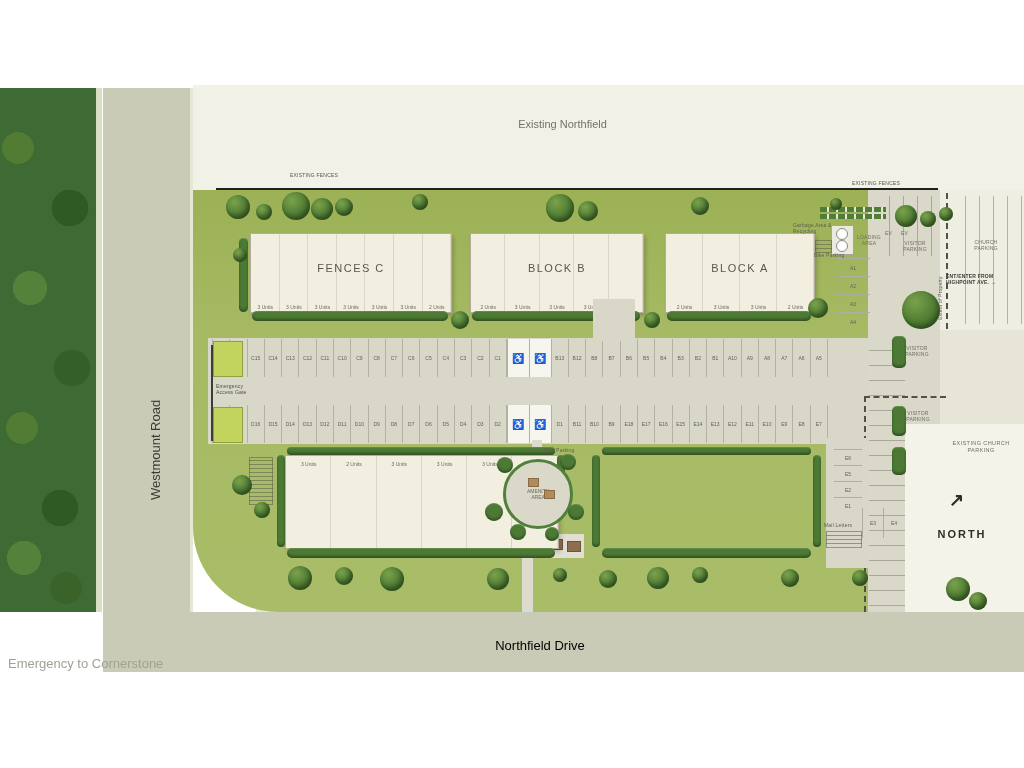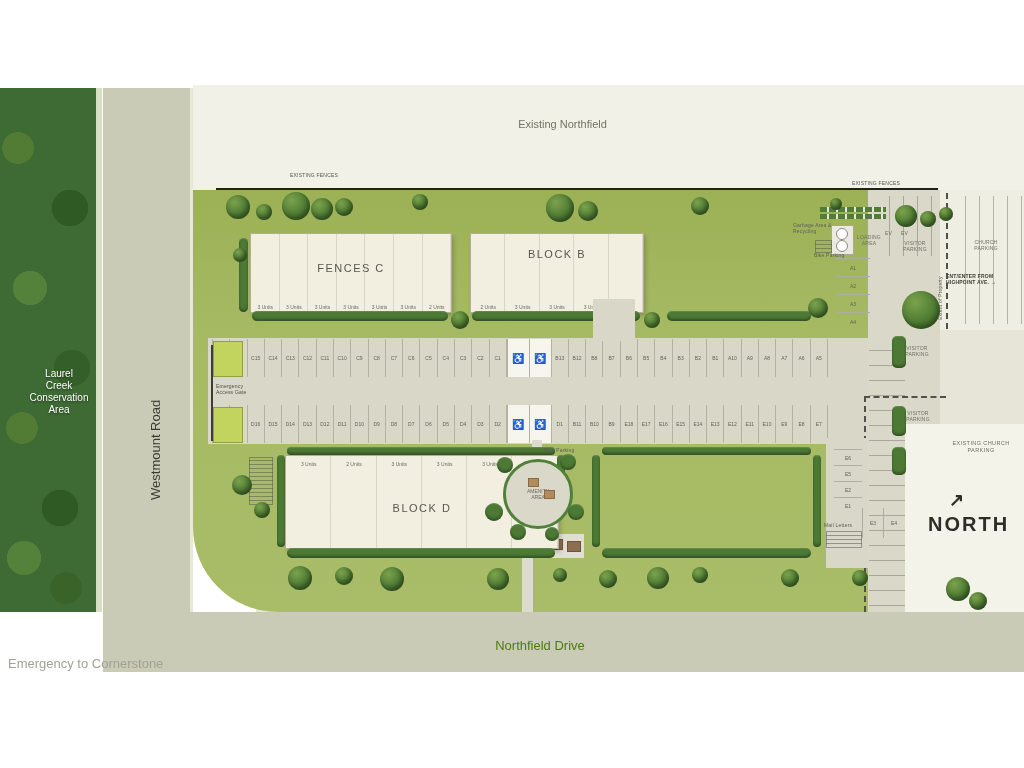--- a/index.html
+++ b/index.html
@@ -53,28 +53,20 @@
   <div class="abs" style="left:0;top:88px;width:96px;height:524px;background:
        radial-gradient(circle 26px at 18px 60px,#527c33 60%,transparent 62%),
        radial-gradient(circle 30px at 70px 120px,#2f5a24 60%,transparent 62%),
        radial-gradient(circle 28px at 30px 200px,#55823a 60%,transparent 62%),
        radial-gradient(circle 30px at 72px 280px,#355f28 60%,transparent 62%),
        radial-gradient(circle 26px at 22px 340px,#527c33 60%,transparent 62%),
        radial-gradient(circle 30px at 60px 420px,#2f5a24 60%,transparent 62%),
        radial-gradient(circle 28px at 24px 470px,#55823a 60%,transparent 62%),
        radial-gradient(circle 26px at 66px 500px,#3a6329 60%,transparent 62%),
        #3e6a33"></div>
-  <div class="lbl ctr" style="left:0;top:368px;width:118px;color:#ffffff;font-size:10px;
-              text-shadow:0 1px 2px rgba(0,0,0,.5)">
-
-  <div>Laurel</div>
-      <div>Creek</div>
-      <div>Conservation</div>
-      <div>Area</div>
-    </div>
 
   <div class="abs" style="left:193px;top:85px;width:831px;height:105px;background:#f1f1e8"></div>
   <div class="lbl ctr" style="left:470px;top:118px;width:185px;font-size:11px;color:#737363">Existing Northfield</div>
 
   <div class="abs" style="left:193px;top:190px;width:675px;height:422px;
               border-bottom-left-radius:85px;
               background:linear-gradient(180deg,#9cb155 0%,#a6ba64 35%,#a9bd68 100%)"></div>
 
   <div class="abs" style="left:868px;top:190px;width:156px;height:422px;background:#e6e5d8"></div>
   <div class="abs" style="left:868px;top:190px;width:72px;height:422px;background:#d9d8c9"></div>
@@ -200,25 +192,36 @@
         <span>3 Units</span>
         <span>3 Units</span>
         <span>3 Units</span>
         <span>3 Units</span>
         <span>3 Units</span>
         <span>2 Units</span>
       </div>
   </div>
   <div class="bldg" style="left:470px;top:233px;width:172px;height:78px;
               background-image:repeating-linear-gradient(90deg,transparent 0 33.4px,rgba(0,0,0,.1) 33.4px 34.4px)">
-    <div class="bname" style="top:14px">BLOCK B</div>
+    <div class="bname" style="top:28px">BLOCK B</div>
     <div class="units" style="bottom:1px">
 
     <span>2 Units</span>
         <span>3 Units</span>
+        <span>3 Units</span>
+        <span>3 Units</span>
+        <span>2 Units</span>
+      </div>
+  </div>
+  <div class="bldg" style="left:665px;top:233px;width:148px;height:78px;
+              background-image:repeating-linear-gradient(90deg,transparent 0 36px,rgba(0,0,0,.1) 36px 37px)">
+    <div class="bname" style="top:28px">BLOCK A</div>
+    <div class="units" style="bottom:1px">
+
+    <span>2 Units</span>
         <span>3 Units</span>
         <span>3 Units</span>
         <span>2 Units</span>
       </div>
   </div>
 
   <div class="hedge" style="left:252px;top:311px;width:196px;height:10px"></div>
   <div class="hedge" style="left:472px;top:311px;width:168px;height:10px"></div>
   <div class="hedge" style="left:667px;top:311px;width:144px;height:10px"></div>
   <div class="hedge" style="left:239px;top:238px;width:9px;height:74px"></div>
@@ -234,21 +237,20 @@
               background-image:repeating-linear-gradient(90deg,transparent 0 44.3px,rgba(0,0,0,.1) 44.3px 45.3px)">
     <div class="units" style="top:3px">
 
     <span>3 Units</span>
         <span>2 Units</span>
         <span>3 Units</span>
         <span>3 Units</span>
         <span>3 Units</span>
         <span>3 Units</span>
       </div>
-    <div class="bname" style="top:46px">BLOCK D</div>
   </div>
 
   <div class="hedge" style="left:287px;top:447px;width:268px;height:8px"></div>
   <div class="hedge" style="left:602px;top:447px;width:209px;height:8px"></div>
   <div class="hedge" style="left:287px;top:548px;width:268px;height:10px"></div>
   <div class="hedge" style="left:602px;top:548px;width:209px;height:10px"></div>
   <div class="hedge" style="left:277px;top:455px;width:8px;height:92px"></div>
   <div class="hedge" style="left:557px;top:455px;width:8px;height:60px"></div>
   <div class="hedge" style="left:592px;top:455px;width:8px;height:92px"></div>
   <div class="hedge" style="left:813px;top:455px;width:8px;height:92px"></div>
@@ -319,21 +321,21 @@
   <div class="abs" style="left:862px;top:508px;width:42px;height:30px;display:flex">
 
   <div class="vstall" style="flex:1;border-left:1px solid #aeada0;border-top:none">E3</div>
       <div class="vstall" style="flex:1;border-left:1px solid #aeada0;border-top:none">E4</div>
     </div>
   <div class="lbl tiny" style="left:824px;top:522px;width:36px;color:#5d5d52">Mail Letters</div>
   <div class="abs hatch" style="left:826px;top:531px;width:34px;height:15px"></div>
 
   <div class="lbl tiny ctr" style="left:938px;top:440px;width:86px;font-size:5.5px;letter-spacing:.4px;color:#707062">EXISTING CHURCH PARKING</div>
   <div class="lbl" style="left:949px;top:490px;font-size:18px;font-weight:bold;color:#2e2e29">↗</div>
-  <div class="lbl ctr" style="left:928px;top:512px;width:68px;font-size:20px;font-weight:bold;letter-spacing:2px;color:#2e2e29">NORTH</div>
+  <div class="lbl ctr" style="left:928px;top:528px;width:68px;font-size:11px;font-weight:bold;letter-spacing:2px;color:#2e2e29">NORTH</div>
 
   <div class="tree" style="left:226px;top:195px;width:24px;height:24px"></div>
   <div class="tree" style="left:256px;top:204px;width:16px;height:16px"></div>
   <div class="tree" style="left:282px;top:192px;width:28px;height:28px"></div>
   <div class="tree" style="left:311px;top:198px;width:22px;height:22px"></div>
   <div class="tree" style="left:335px;top:198px;width:18px;height:18px"></div>
   <div class="tree" style="left:412px;top:194px;width:16px;height:16px"></div>
   <div class="tree" style="left:546px;top:194px;width:28px;height:28px"></div>
   <div class="tree" style="left:578px;top:201px;width:20px;height:20px"></div>
   <div class="tree" style="left:691px;top:197px;width:18px;height:18px"></div>
@@ -354,16 +356,16 @@
   <div class="tree" style="left:553px;top:568px;width:14px;height:14px"></div>
   <div class="tree" style="left:599px;top:570px;width:18px;height:18px"></div>
   <div class="tree" style="left:647px;top:567px;width:22px;height:22px"></div>
   <div class="tree" style="left:692px;top:567px;width:16px;height:16px"></div>
   <div class="tree" style="left:781px;top:569px;width:18px;height:18px"></div>
   <div class="tree" style="left:852px;top:570px;width:16px;height:16px"></div>
   <div class="tree" style="left:946px;top:577px;width:24px;height:24px"></div>
   <div class="tree" style="left:969px;top:592px;width:18px;height:18px"></div>
 
   <div class="lbl vert" style="left:148px;top:330px;height:170px;font-size:13px;color:#3b3b35">Westmount Road</div>
-  <div class="lbl ctr" style="left:440px;top:638px;width:200px;font-size:13px;color:#4d7c0f">Northfield Drive</div>
+  <div class="lbl ctr" style="left:440px;top:638px;width:200px;font-size:13px;color:#000000">Northfield Drive</div>
 
   <div class="lbl" style="left:8px;top:656px;font-size:13px;color:#a2a194">Emergency to Cornerstone</div>
 </div>
 
 </body></html>

